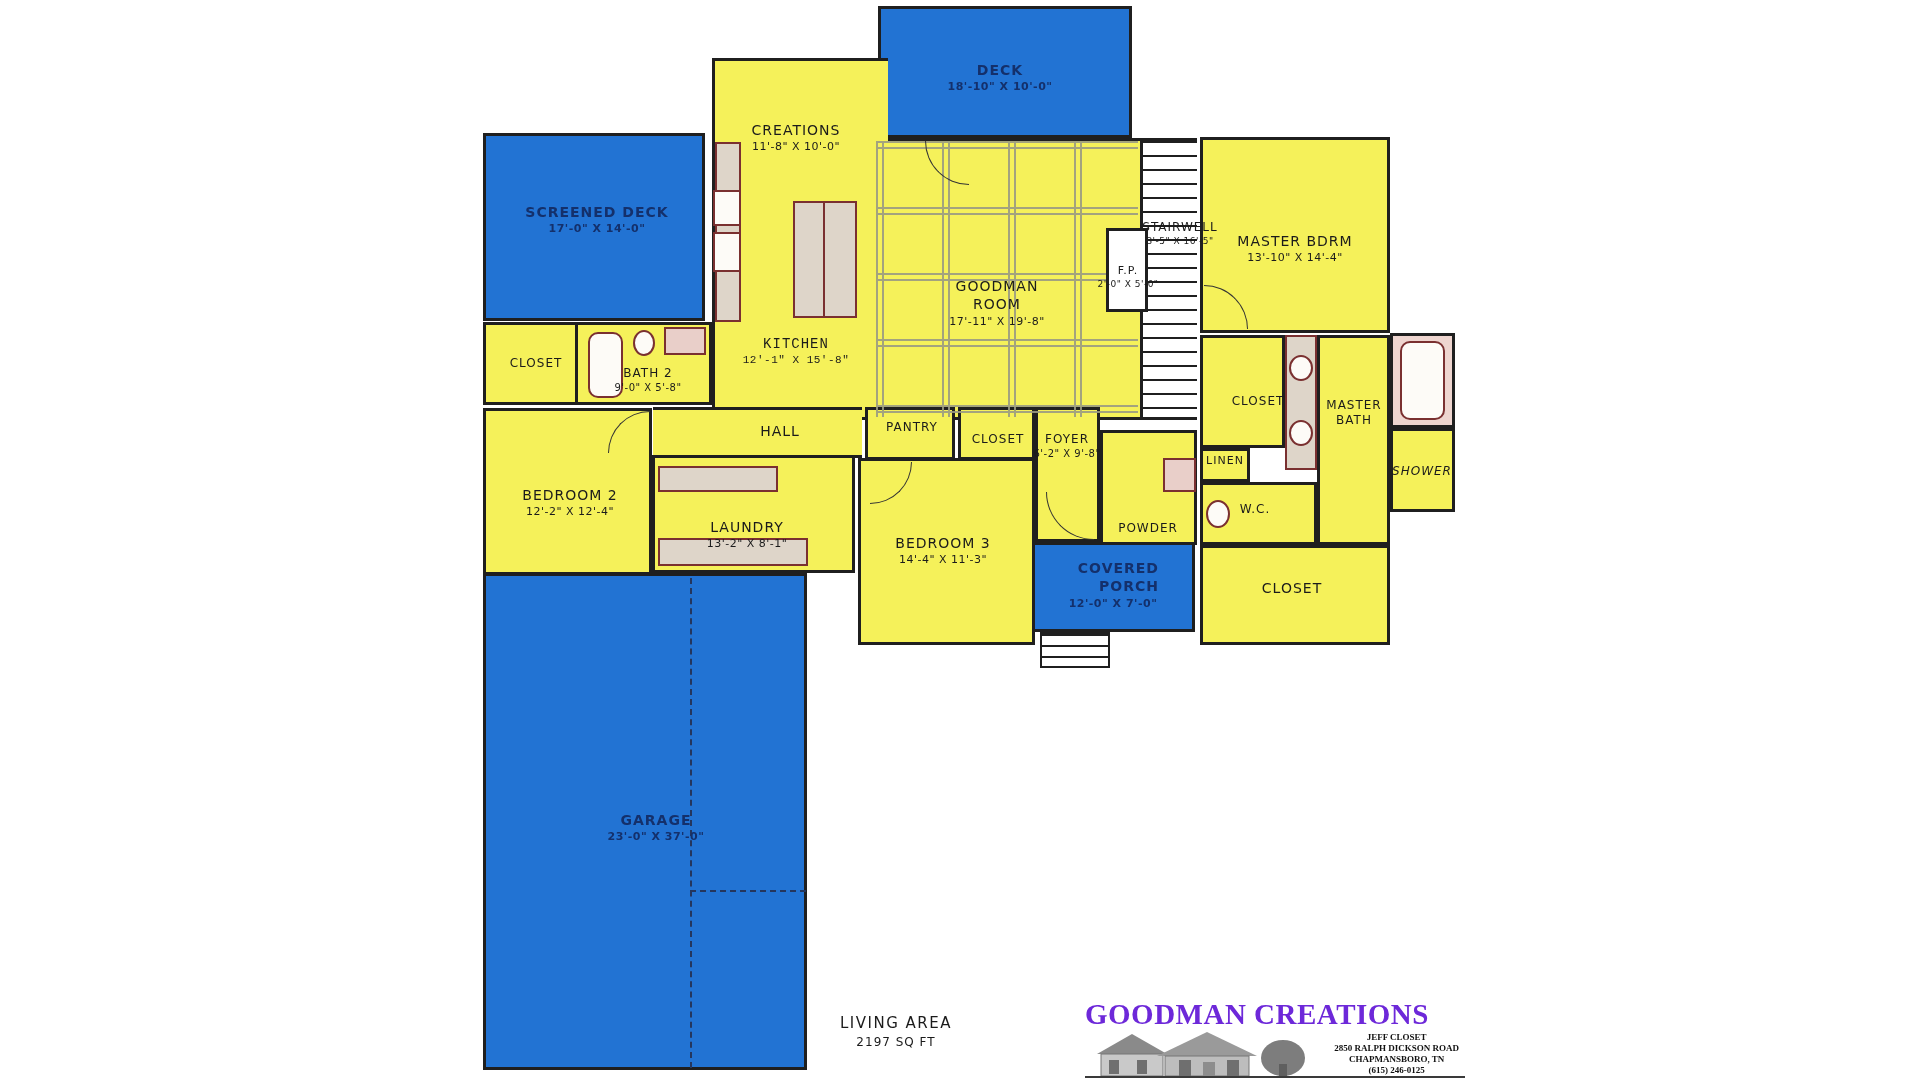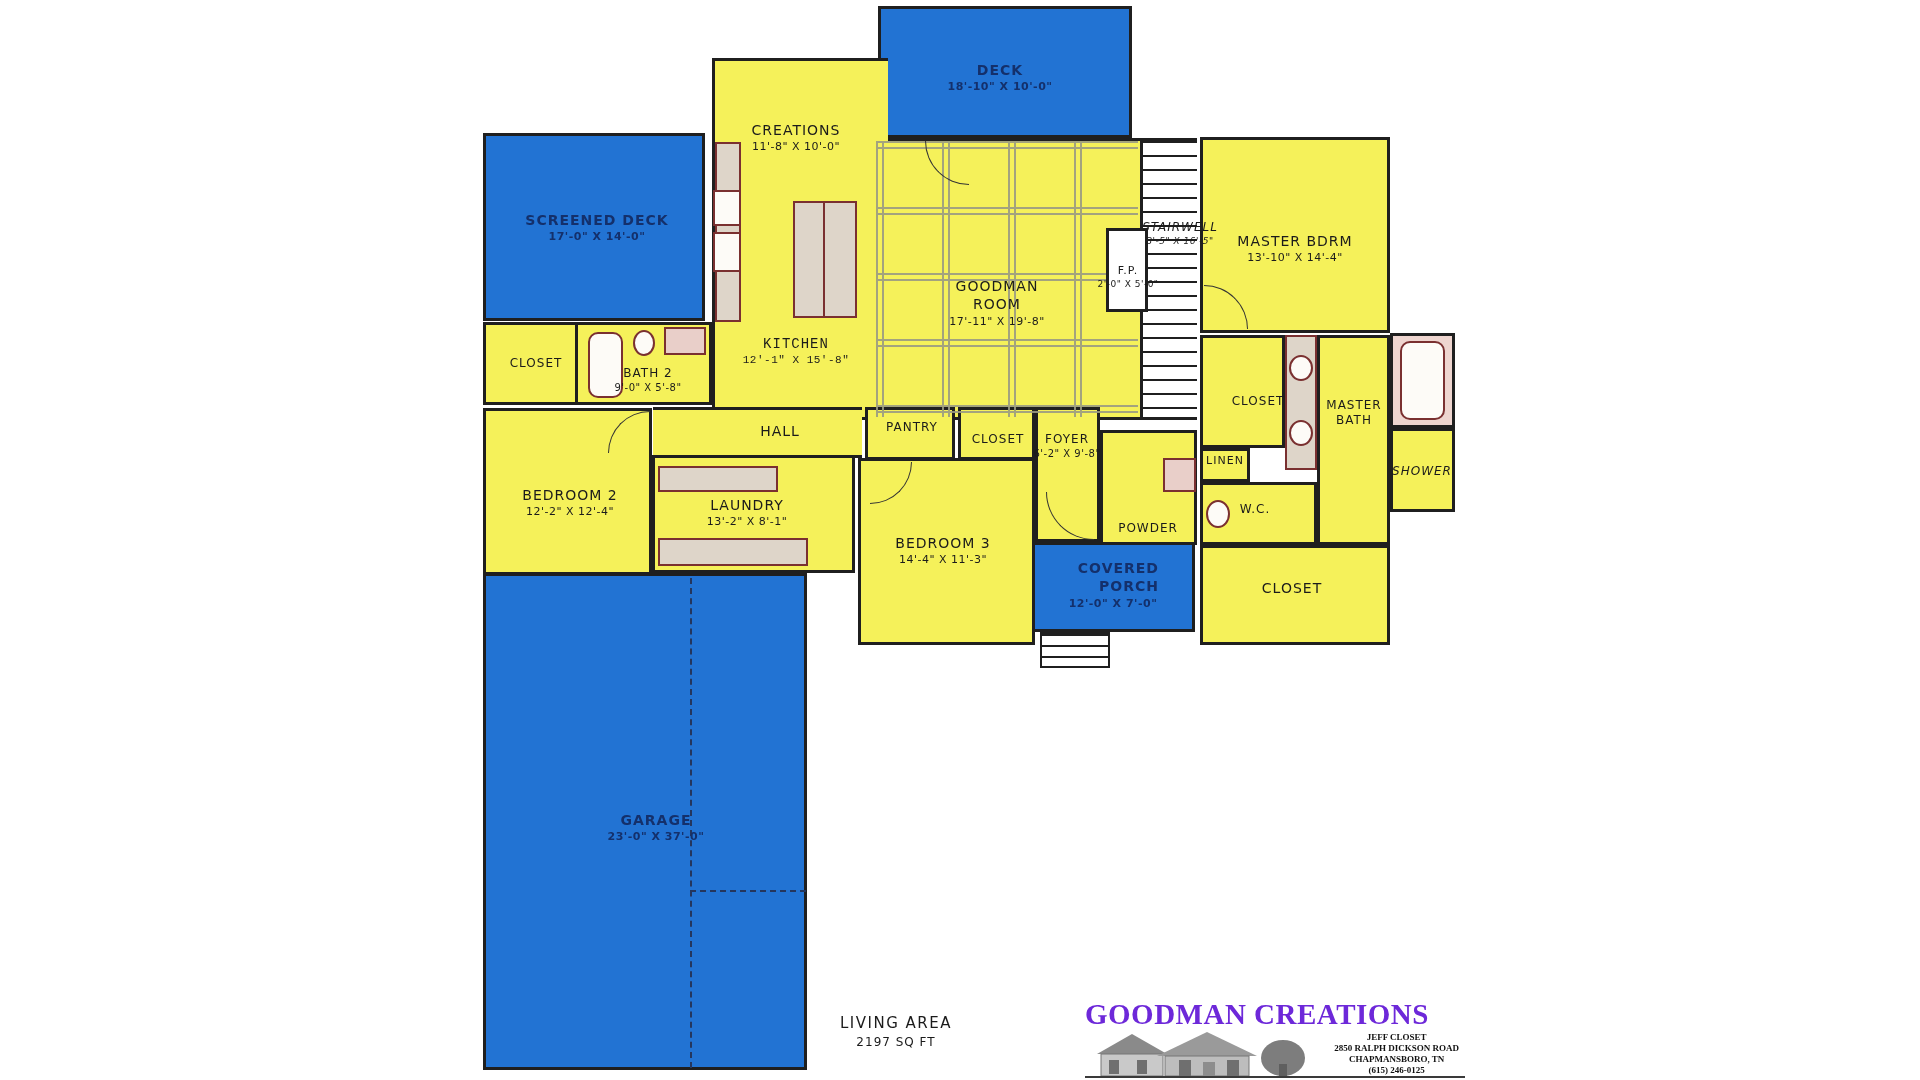--- a/index.html
+++ b/index.html
@@ -117,37 +117,37 @@
   <div class="arc" style="left:925px;top:141px;width:44px;height:44px;"></div>
   <div class="arc" style="left:608px;top:411px;width:42px;height:42px;transform:rotate(90deg);"></div>
   <div class="arc" style="left:1046px;top:492px;width:48px;height:48px;"></div>
   <div class="arc" style="left:1204px;top:285px;width:44px;height:44px;transform:rotate(180deg);"></div>
   <div class="arc" style="left:870px;top:462px;width:42px;height:42px;transform:rotate(270deg);"></div>
 
   <div class="lbl outdoor" style="left:1000px;top:62px;">
     <span class="nm">DECK</span>
     <span class="dm">18'-10" X 10'-0"</span>
   </div>
-  <div class="lbl outdoor" style="left:597px;top:212px;">
+  <div class="lbl outdoor" style="left:597px;top:204px;">
     <span class="nm">SCREENED DECK</span>
     <span class="dm">17'-0" X 14'-0"</span>
   </div>
   <div class="lbl" style="left:796px;top:122px;">
     <span class="nm">CREATIONS</span>
     <span class="dm">11'-8" X 10'-0"</span>
   </div>
   <div class="lbl wrap90 wrapdm" style="left:997px;top:278px;">
     <span class="nm">GOODMAN ROOM</span>
     <span class="dm">17'-11" X 19'-8"</span>
   </div>
   <div class="lbl" style="left:796px;top:336px;font-family:Liberation Mono, monospace;">
     <span class="nm">KITCHEN</span>
     <span class="dm">12'-1" X 15'-8"</span>
   </div>
-  <div class="lbl small" style="left:1180px;top:220px;font-style:italic;">
+  <div class="lbl small" style="left:1180px;top:220px;">
     <span class="nm">STAIRWELL</span>
     <span class="dm" style="font-size:9px;">3'-5" X 16'-5"</span>
   </div>
   <div class="lbl tiny" style="left:1128px;top:264px;z-index:45;">
     <span class="nm">F.P.</span>
     <span class="dm">2'-0" X 5'-0"</span>
   </div>
   <div class="lbl" style="left:1295px;top:233px;">
     <span class="nm">MASTER BDRM</span>
     <span class="dm">13'-10" X 14'-4"</span>
@@ -187,21 +187,21 @@
   <div class="lbl small" style="left:1422px;top:464px;font-style:italic;">
     <span class="nm">SHOWER</span>
   </div>
   <div class="lbl small" style="left:1255px;top:502px;">
     <span class="nm">W.C.</span>
   </div>
   <div class="lbl" style="left:570px;top:487px;">
     <span class="nm">BEDROOM 2</span>
     <span class="dm">12'-2" X 12'-4"</span>
   </div>
-  <div class="lbl" style="left:747px;top:497px;">
+  <div class="lbl" style="left:747px;top:519px;">
     <span class="nm">LAUNDRY</span>
     <span class="dm">13'-2" X 8'-1"</span>
   </div>
   <div class="lbl" style="left:943px;top:535px;">
     <span class="nm">BEDROOM 3</span>
     <span class="dm">14'-4" X 11'-3"</span>
   </div>
   <div class="lbl outdoor wrap90" style="left:1113px;top:560px;text-align:right;">
     <span class="nm">COVERED PORCH</span>
     <span class="dm">12'-0" X 7'-0"</span>

